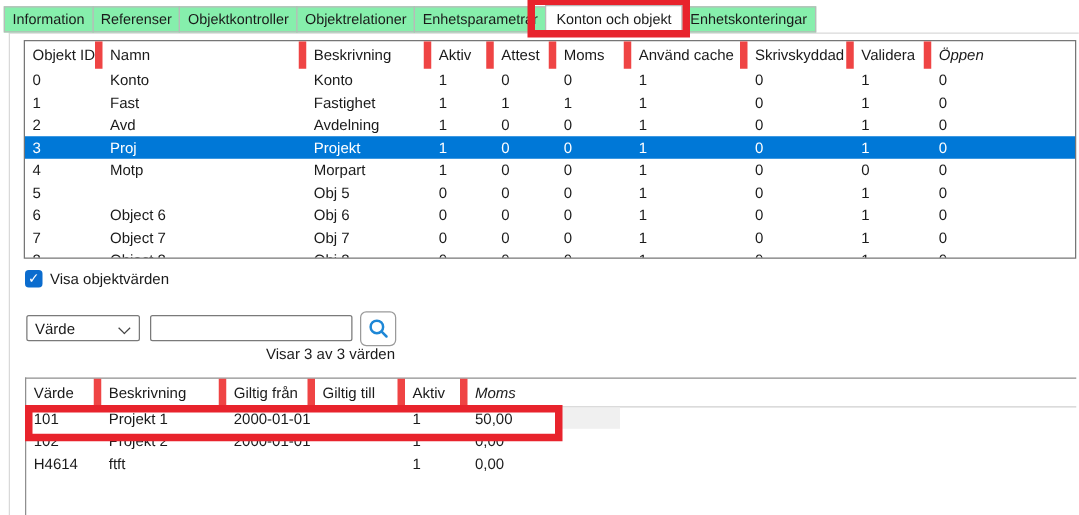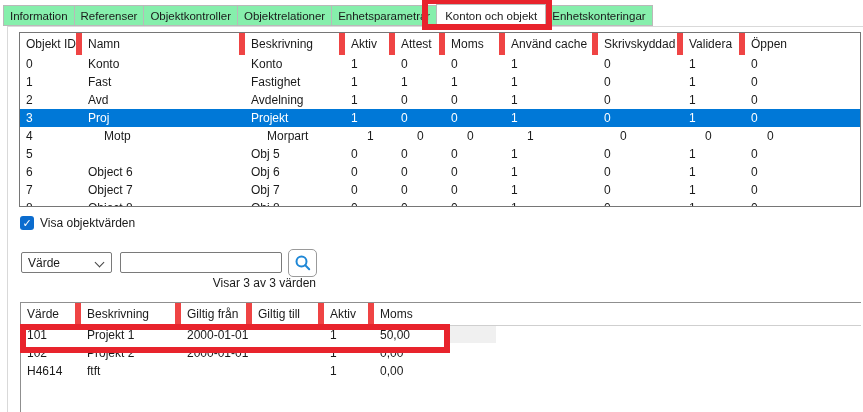--- a/index.html
+++ b/index.html
@@ -35,21 +35,21 @@
   
   .obj-table{
     position:absolute;left:19px;top:32px;width:842px;height:175px;
     border:1px solid #767676;background:#fff;overflow:hidden;box-sizing:border-box;
   }
   .t-header{display:flex;height:22px;}
   .t-header .hcell{
     box-sizing:border-box;padding:4px 0 0 6px;
     border-right:6px solid #ef4444;overflow:hidden;white-space:nowrap;
   }
-  .t-header .hcell:last-child{border-right:none;}
+  .t-header .hcell:last-child{border-right:none;font-style:italic;}
   .t-row{display:flex;height:18px;line-height:18px;}
   .t-row .cell{box-sizing:border-box;padding-left:6px;overflow:hidden;white-space:nowrap;}
   .t-row.selected{background:#0078d7;color:#ffffff;}
   
   .chkrow{position:absolute;left:20px;top:216px;display:flex;align-items:center;}
   .chkbox{
     width:14px;height:14px;border-radius:3px;background:#0b6cce;
     color:#fff;font-size:11px;line-height:14px;text-align:center;margin-right:6px;
   }
   
@@ -165,21 +165,21 @@
       <div class="cell" style="width: 50px;">1</div>
       <div class="cell" style="width: 50px;">0</div>
       <div class="cell" style="width: 60px;">0</div>
       <div class="cell" style="width: 93px;">1</div>
       <div class="cell" style="width: 85px;">0</div>
       <div class="cell" style="width: 62px;">1</div>
       <div class="cell" style="width: 56px;">0</div>
     </div>
     <div class="t-row">
       <div class="cell" style="width: 62px;">4</div>
-      <div class="cell" style="width: 163px; margin-left: 16px;">Motp</div>
+      <div class="cell" style="width: 163px;">Motp</div>
       <div class="cell" style="width: 100px;">Morpart</div>
       <div class="cell" style="width: 50px;">1</div>
       <div class="cell" style="width: 50px;">0</div>
       <div class="cell" style="width: 60px;">0</div>
       <div class="cell" style="width: 93px;">1</div>
       <div class="cell" style="width: 85px;">0</div>
       <div class="cell" style="width: 62px;">0</div>
       <div class="cell" style="width: 56px;">0</div>
     </div>
     <div class="t-row">

